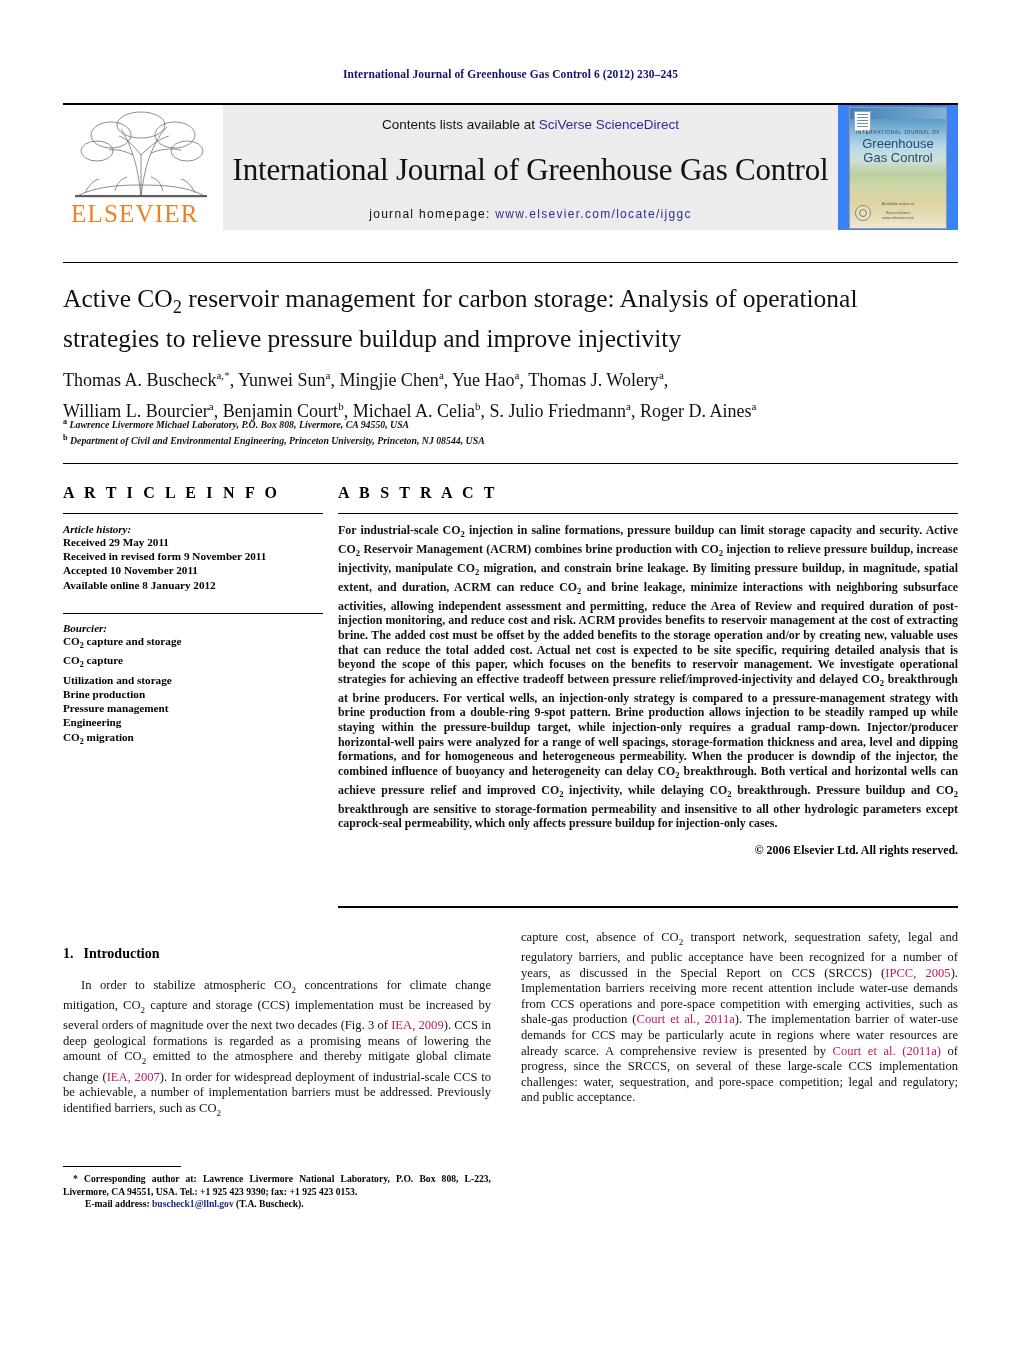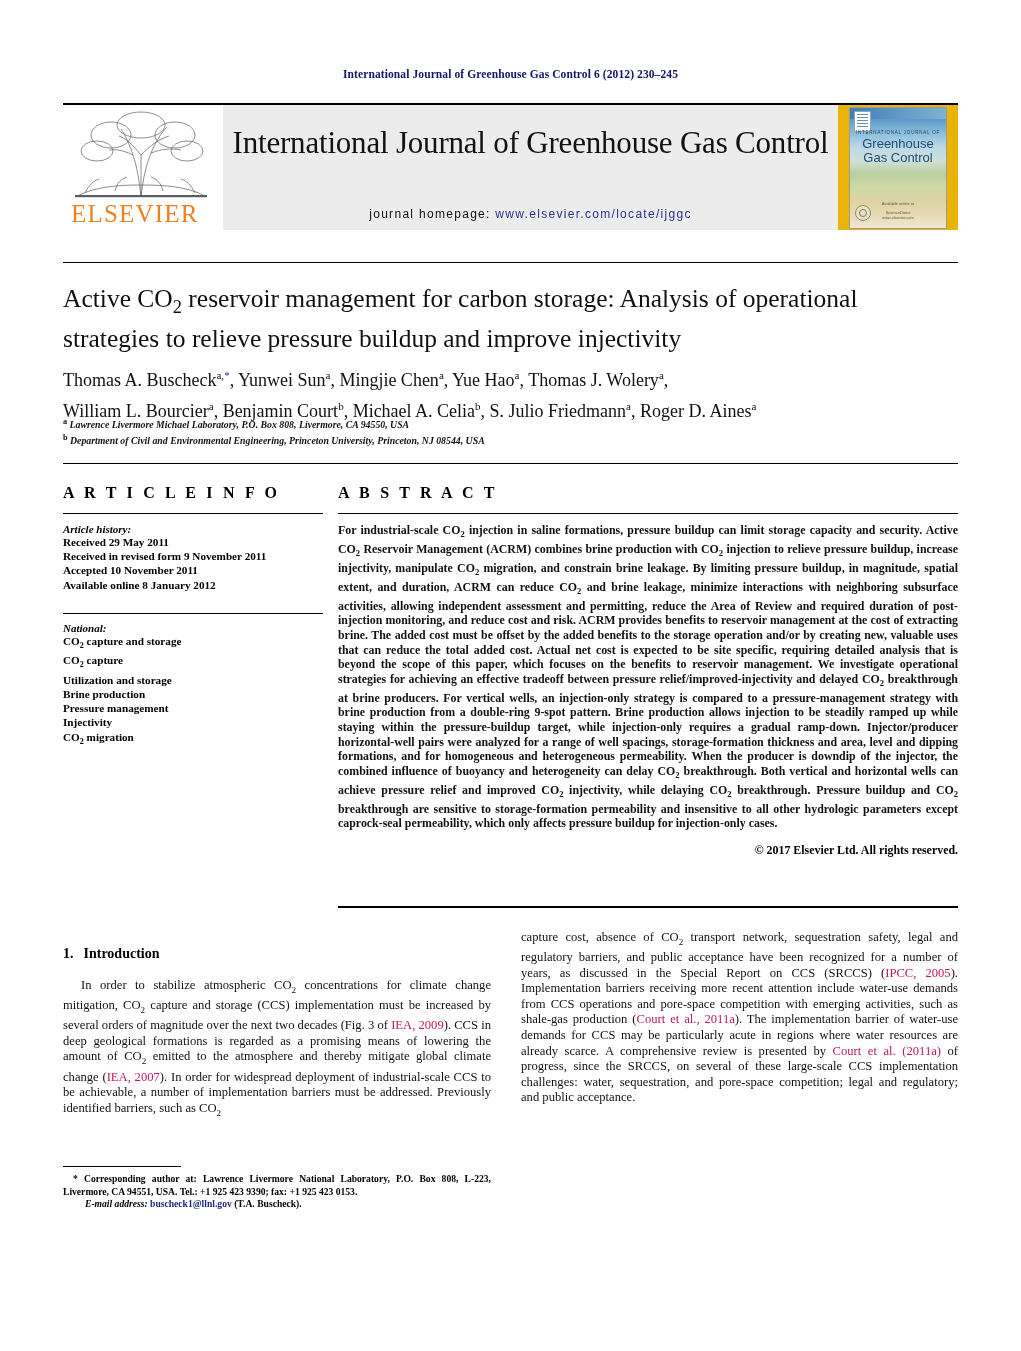--- a/index.html
+++ b/index.html
@@ -103,21 +103,21 @@
     bottom: 9px;
     font-family: "Liberation Sans", sans-serif;
     font-size: 12px;
     letter-spacing: 1.3px;
     color: #111;
   }
   .mast-home .hp-url { color: #2b2f8f; }
   .mast-right {
     width: 120px;
     flex: 0 0 120px;
-    background: #eab308;
+    background: #3b82f6;
     display: flex;
     align-items: center;
     justify-content: center;
   }
   .cover {
     width: 96px;
     height: 120px;
     border: 1px solid #9a9a9a;
     position: relative;
     overflow: hidden;
@@ -315,21 +315,21 @@
     width: 118px;
     border-top: 1px solid #000;
     margin-bottom: 6px;
   }
   .fn-text {
     font-size: 9.6px;
     line-height: 12.6px;
     font-weight: bold;
     text-align: justify;
   }
-  .fn-text .em { font-style: italic; }
+  .fn-text .em { }
   .fn-mail { color: #1b2a80; }
   .imprint {
     position: absolute;
     top: 1248px;
     left: 63px;
     width: 428px;
     font-size: 10.4px;
     line-height: 13.6px;
     font-weight: bold;
   }
@@ -366,20 +366,23 @@
             <path d="M124 84 C120 76 116 72 110 70"></path>
             <path d="M44 82 C46 74 50 70 56 68"></path>
             <path d="M92 82 C90 74 86 70 80 68"></path>
           </g>
           <rect x="4" y="86" width="132" height="2.2" fill="#5d5d5d"></rect>
         </svg>
         <div class="elsevier-word">ELSEVIER</div>
       </div>
 
       <div class="mast-center">
+        <div class="mast-contents">
+          <span>Contents lists available at </span><span class="sd-link">SciVerse ScienceDirect</span>
+        </div>
         <div class="journal-title">International Journal of Greenhouse Gas Control</div>
         <div class="mast-home">
           <span>journal homepage:</span>
           <span class="hp-url">www.elsevier.com/locate/ijggc</span>
         </div>
       </div>
 
       <div class="mast-right">
         <div class="cover">
           <div class="cover-topbar"></div>
@@ -432,27 +435,27 @@
     <div class="sechead">A R T I C L E   I N F O</div>
     <div class="thinrule"></div>
     <div class="hist-label">Article history:</div>
     <div class="hist-line">Received 29 May 2011</div>
     <div class="hist-line">Received in revised form 9 November 2011</div>
     <div class="hist-line">Accepted 10 November 2011</div>
     <div class="hist-line">Available online 8 January 2012</div>
 
     <div class="kwblock">
       <div class="thinrule"></div>
-      <div class="kw-label">National:</div>
+      <div class="kw-label">Bourcier:</div>
       <div class="kw-line">CO<sub>2</sub> capture and storage</div>
       <div class="kw-line">CO<sub>2</sub> capture</div>
       <div class="kw-line">Utilization and storage</div>
       <div class="kw-line">Brine production</div>
       <div class="kw-line">Pressure management</div>
-      <div class="kw-line">Injectivity</div>
+      <div class="kw-line">Engineering</div>
       <div class="kw-line">CO<sub>2</sub> migration</div>
     </div>
   </div>
 
   <div class="abscol">
     <div class="sechead">A B S T R A C T</div>
     <div class="thinrule"></div>
     <div class="abstract-body">
       For industrial-scale CO<sub>2</sub> injection in saline formations, pressure buildup can limit storage capacity and
       security. Active CO<sub>2</sub> Reservoir Management (ACRM) combines brine production with CO<sub>2</sub> injection to
@@ -470,21 +473,21 @@
       Brine production allows injection to be steadily ramped up while staying within the pressure-buildup
       target, while injection-only requires a gradual ramp-down. Injector/producer horizontal-well pairs were
       analyzed for a range of well spacings, storage-formation thickness and area, level and dipping formations,
       and for homogeneous and heterogeneous permeability. When the producer is downdip of the injector, the
       combined influence of buoyancy and heterogeneity can delay CO<sub>2</sub> breakthrough. Both vertical and horizontal
       wells can achieve pressure relief and improved CO<sub>2</sub> injectivity, while delaying CO<sub>2</sub> breakthrough.
       Pressure buildup and CO<sub>2</sub> breakthrough are sensitive to storage-formation permeability and insensitive
       to all other hydrologic parameters except caprock-seal permeability, which only affects pressure buildup
       for injection-only cases.
     </div>
-    <div class="copyright">© 2017 Elsevier Ltd. All rights reserved.</div>
+    <div class="copyright">© 2006 Elsevier Ltd. All rights reserved.</div>
   </div>
 
   <div class="rule-below-abs"></div>
 
   <div class="col-left">
     <div class="h1">
       <span class="num">1.</span><span>Introduction</span>
     </div>
     <p class="body">
       In order to stabilize atmospheric CO<sub>2</sub> concentrations for climate

